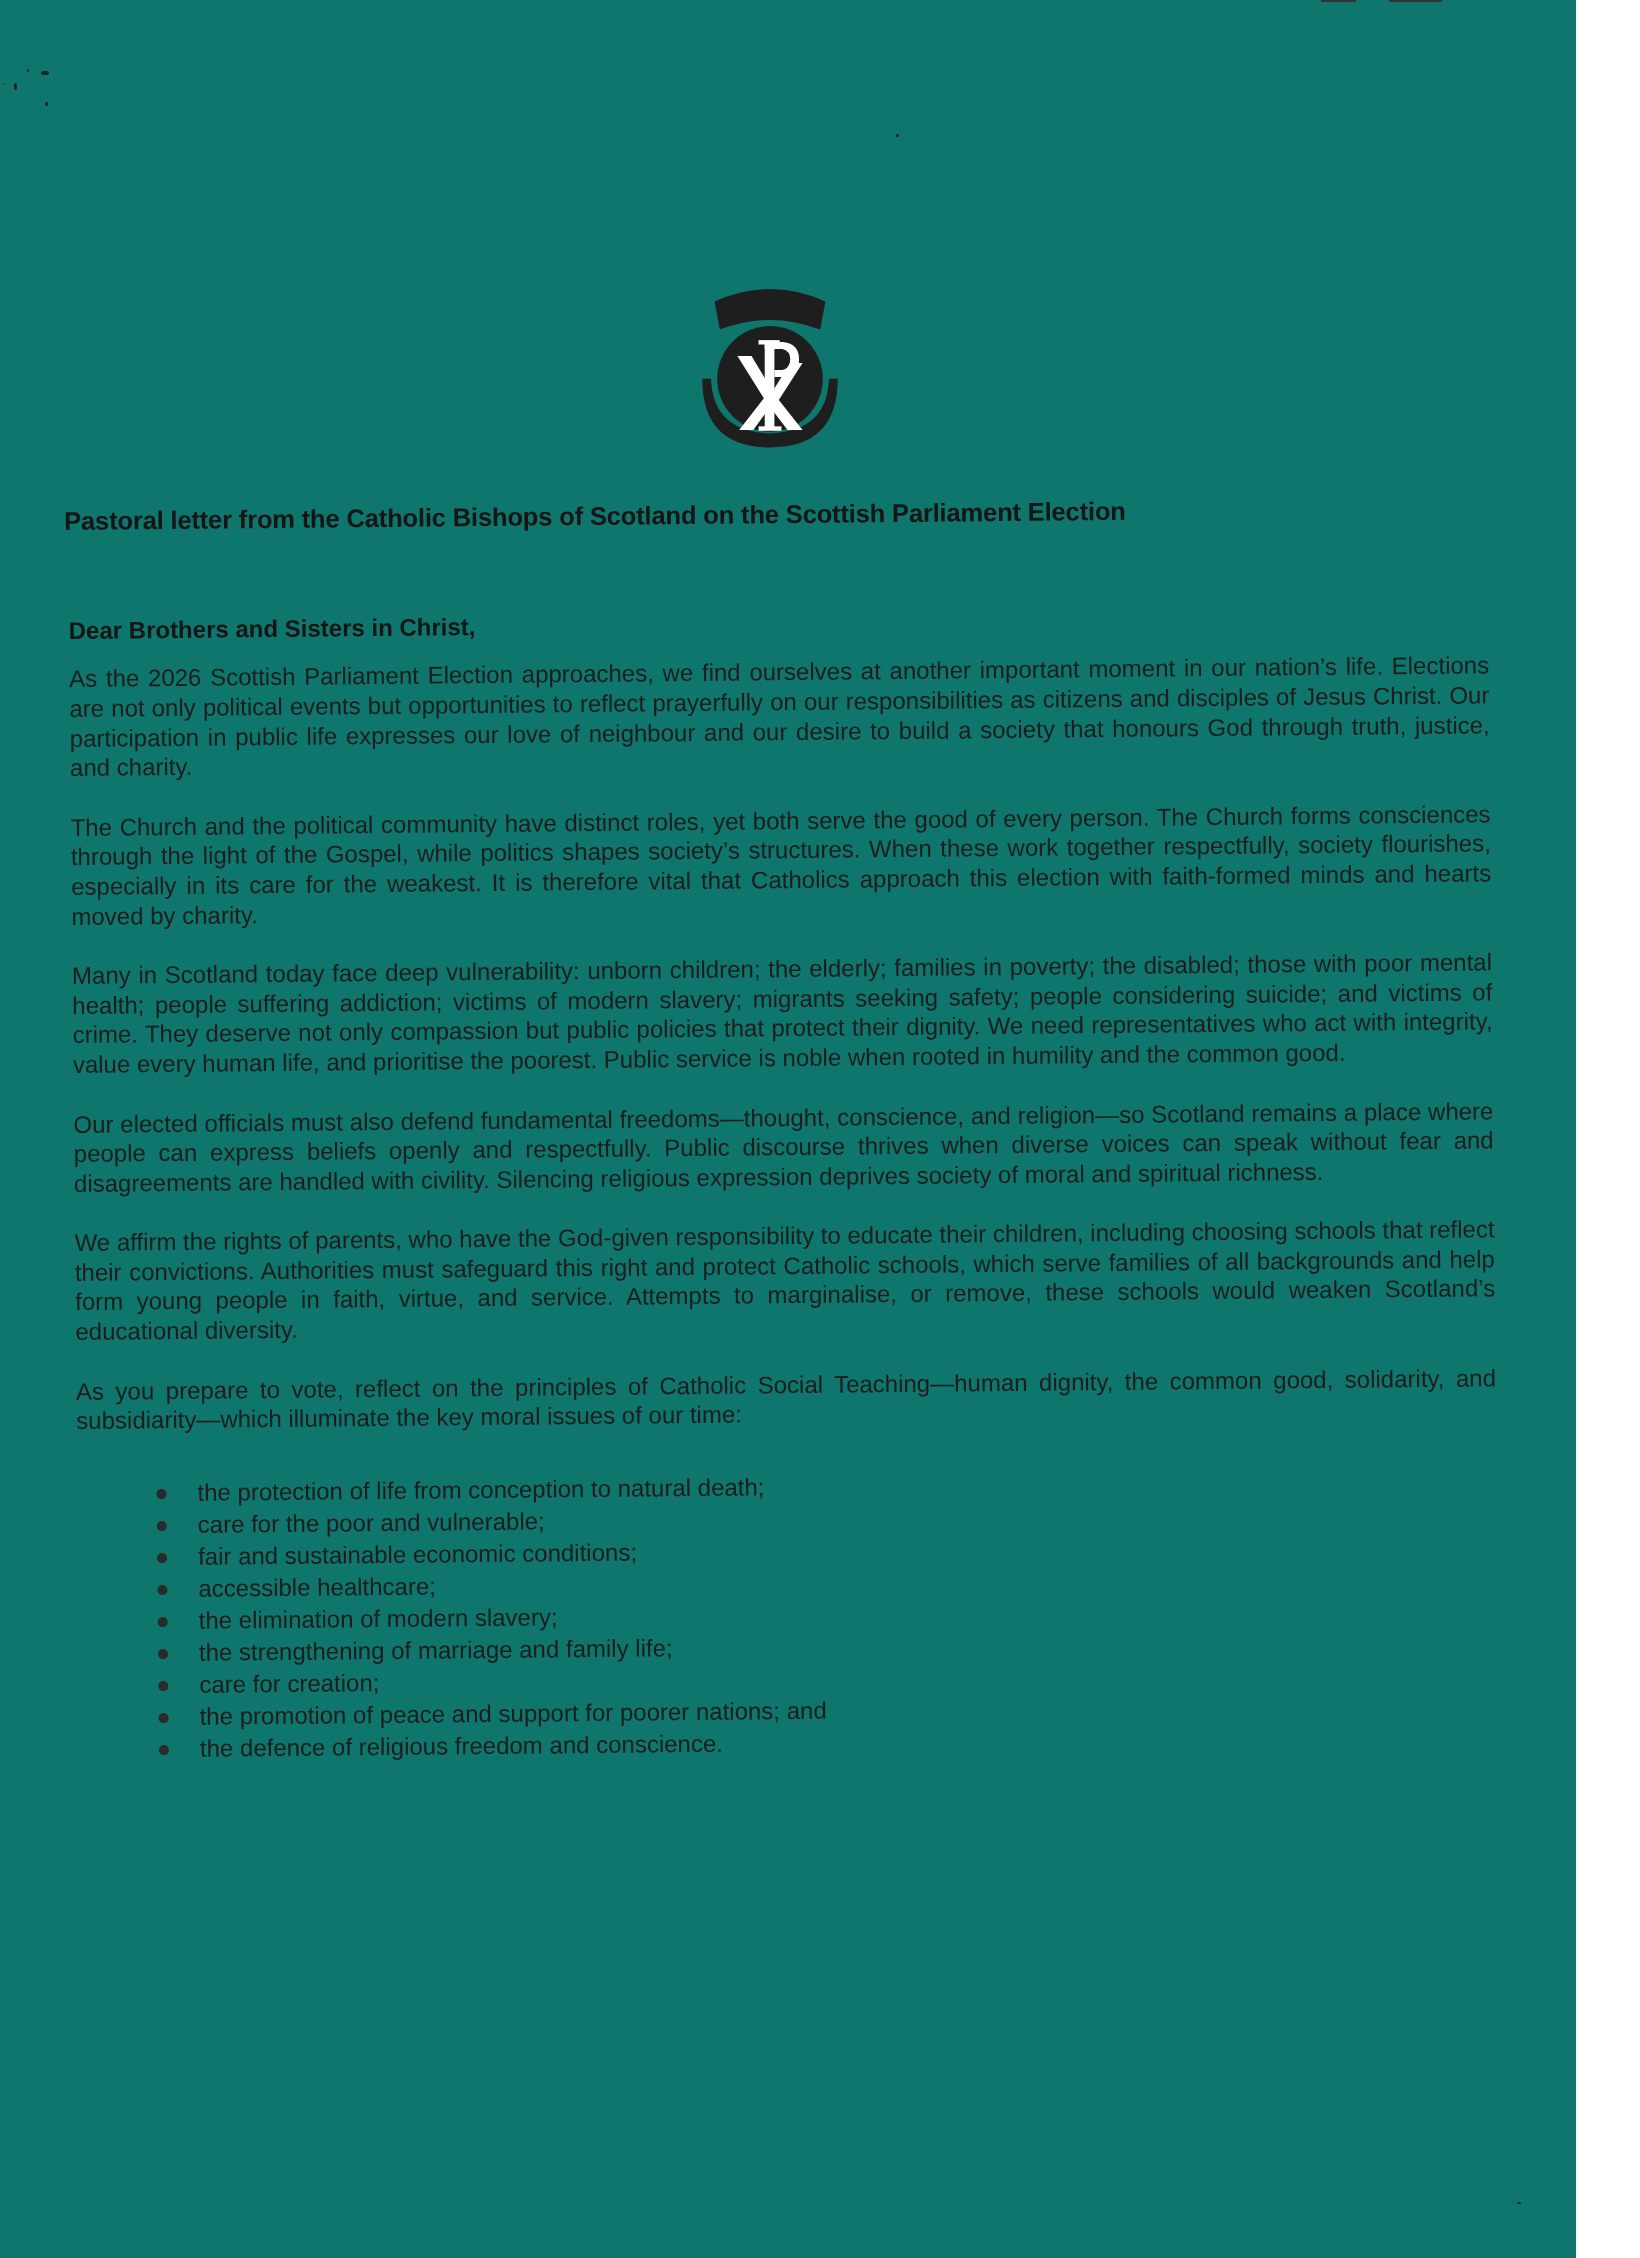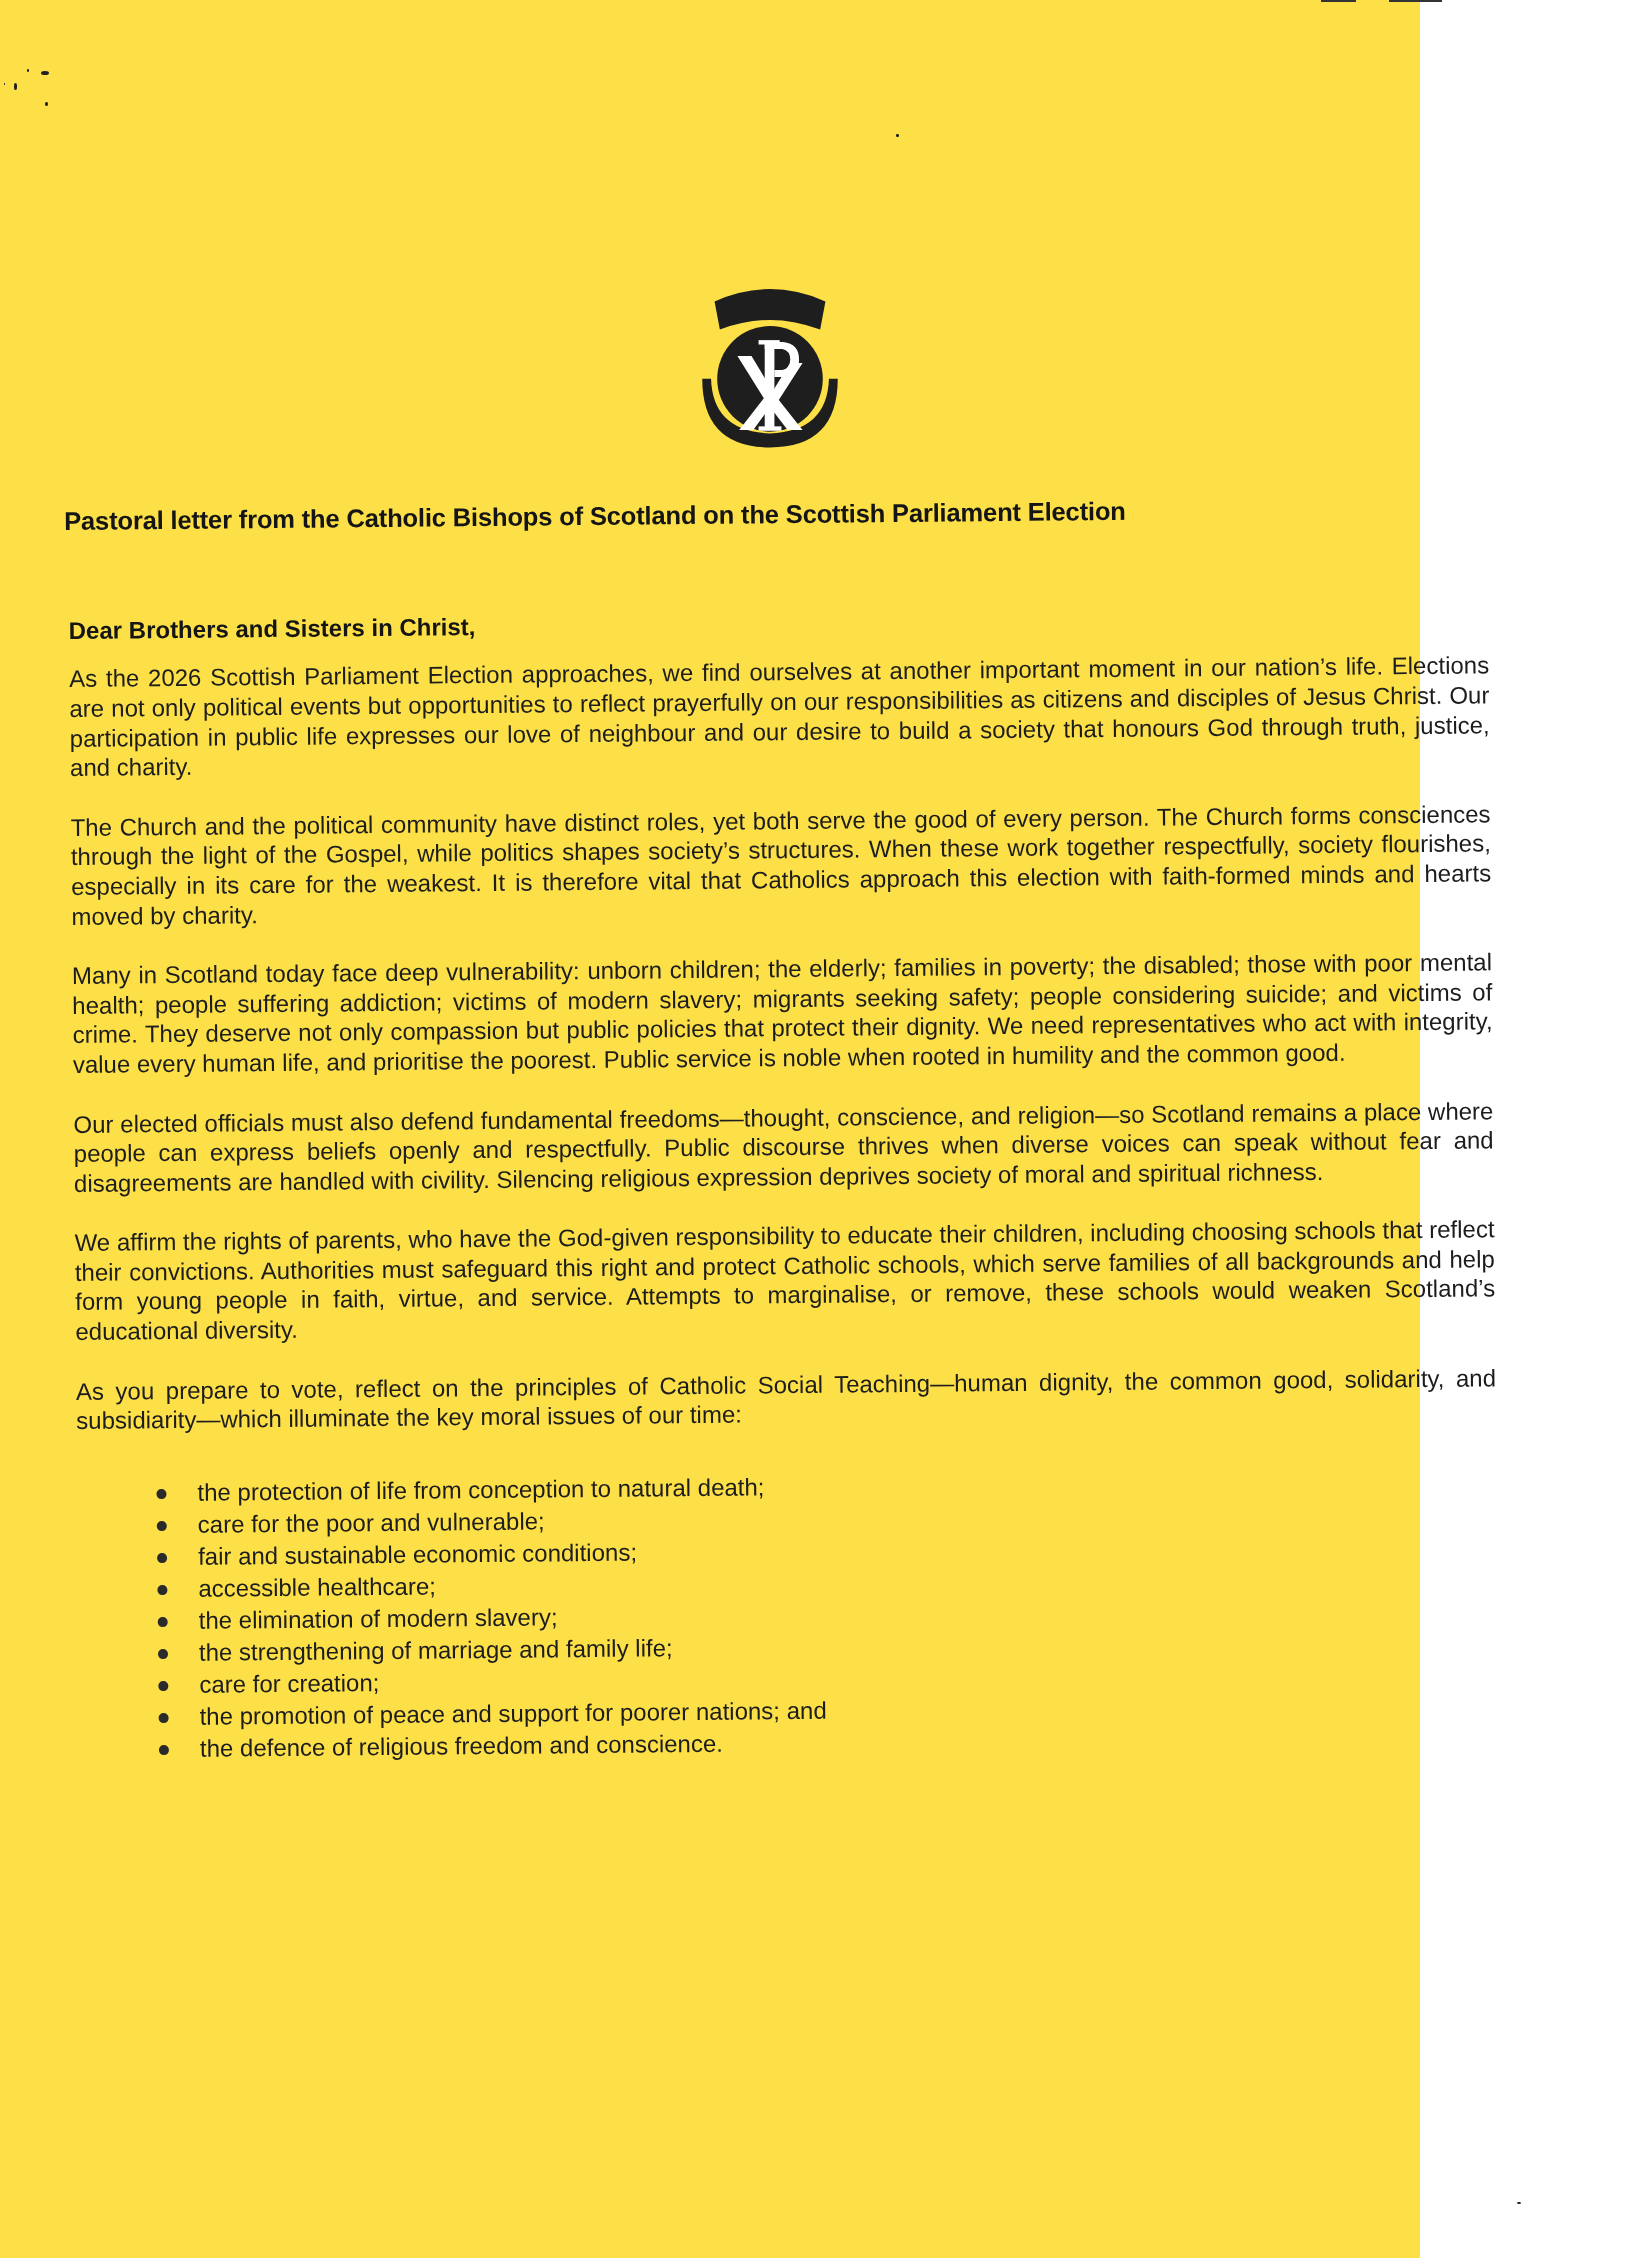--- a/index.html
+++ b/index.html
@@ -11,23 +11,23 @@
       width: 1640px;
       height: 2258px;
       position: relative;
       overflow: hidden;
       font-family: "Liberation Sans Narrow", "Liberation Sans", sans-serif;
       color: #1a1a1a;
     }
     .page {
       position: absolute;
       left: 0; top: 0;
-      width: 1420px;
+      width: 1576px;
       height: 2258px;
-      background: #fde047;
+      background: #0f766e;
     }
     
     .speck { position: absolute; background: #222; border-radius: 50%; }
     .edge-line { position: absolute; background: #333; height: 1.8px; }
 
     .logo {
       position: absolute;
       left: 695px;
       top: 275px;
       width: 150px;

